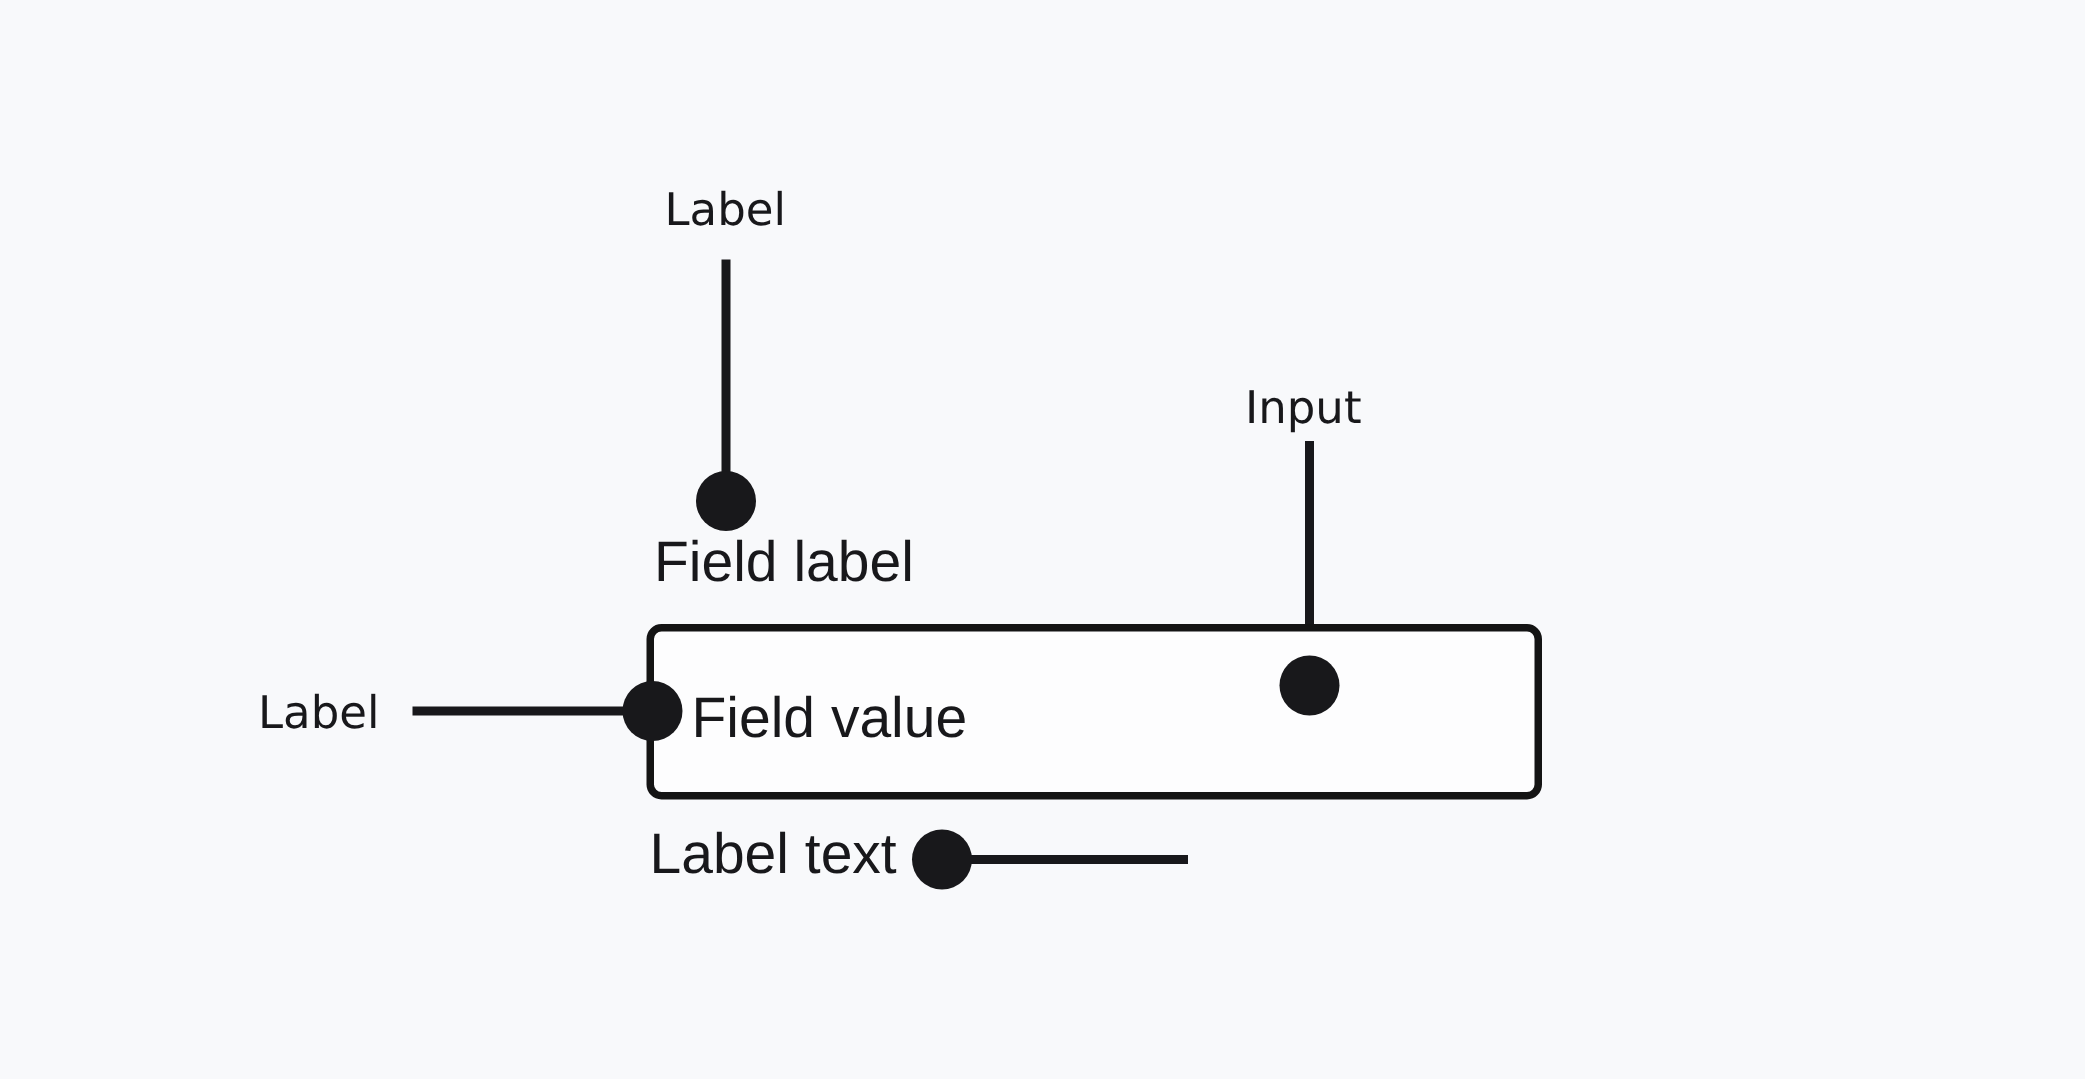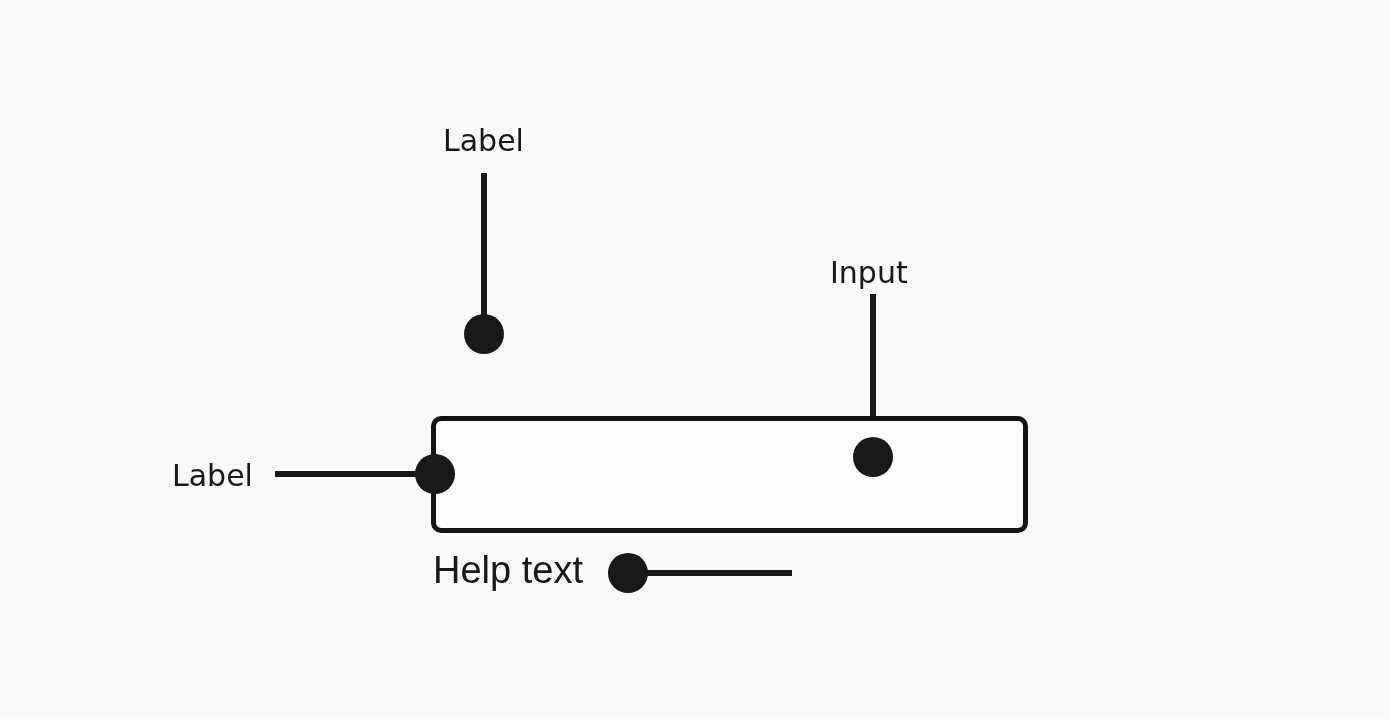--- a/index.html
+++ b/index.html
@@ -84,28 +84,30 @@
 </style>
 </head>
 <body>
 
 <div class="canvas">
 
   <div class="ann ann-label">Label</div>
   <div class="connector line-label"></div>
   <div class="dot dot-label"></div>
 
+  <div class="fieldtext field-label">Field label</div>
 
   <div class="ann ann-input">Input</div>
   <div class="connector line-input"></div>
 
   <div class="input-box"></div>
+  <div class="fieldtext field-value">Field value</div>
   <div class="dot dot-input"></div>
 
   <div class="ann ann-value">Label</div>
   <div class="connector line-value"></div>
   <div class="dot dot-value"></div>
 
-  <div class="fieldtext help-text">Help text</div>
+  <div class="fieldtext help-text">Label text</div>
   <div class="dot dot-help"></div>
   <div class="connector line-help"></div>
 
 </div>
 
 </body></html>

